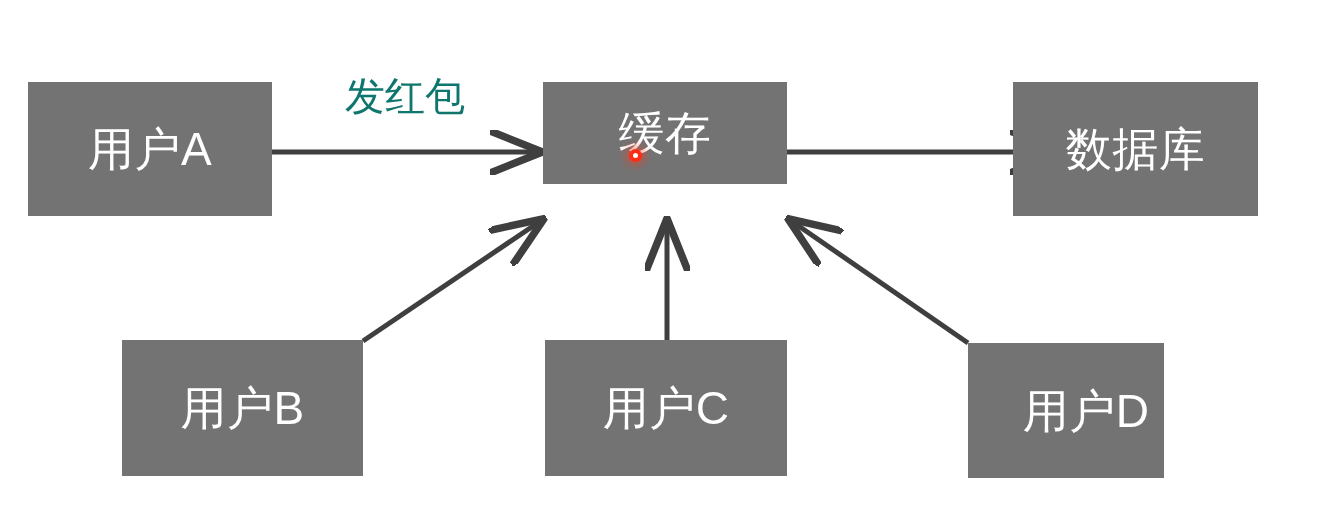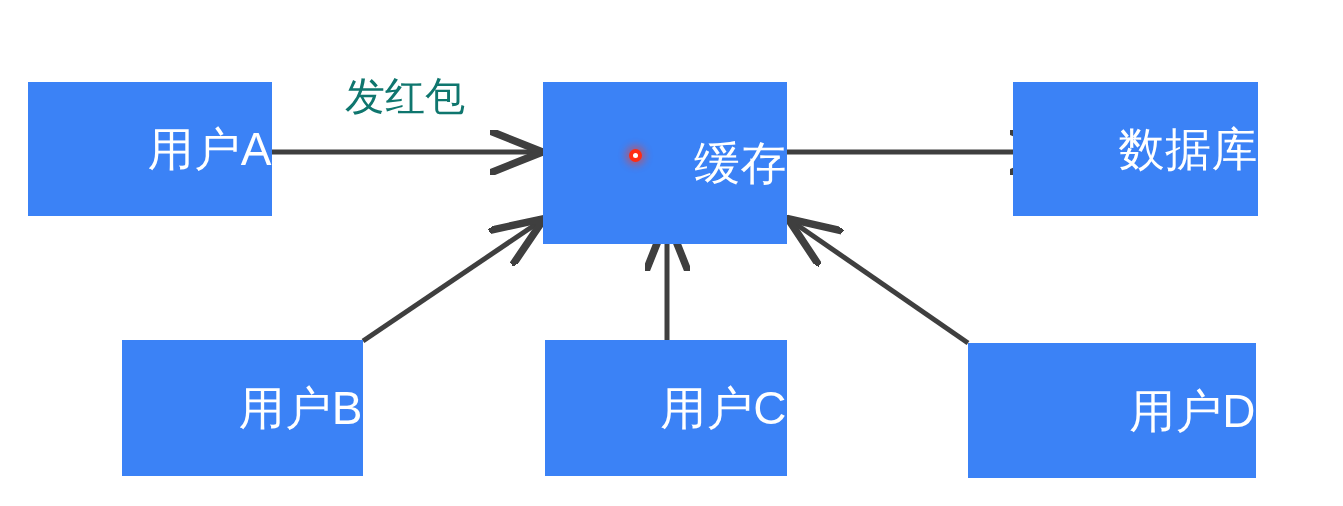--- a/index.html
+++ b/index.html
@@ -20,24 +20,24 @@
   svg.edges {
     position: absolute;
     left: 0;
     top: 0;
     width: 1343px;
     height: 506px;
     pointer-events: none;
   }
   .node {
     position: absolute;
-    background: #3b82f6;
+    background: #737373;
     display: flex;
     align-items: center;
-    justify-content: flex-end;
+    justify-content: center;
     box-sizing: border-box;
   }
   .node-label {
     color: #ffffff;
     font-size: 46px;
     line-height: 1;
     letter-spacing: 0.5px;
     white-space: nowrap;
     font-weight: 400;
   }
@@ -89,37 +89,37 @@
 
     <line x1="667" y1="340" x2="667" y2="221" stroke="#3F3F3F" stroke-width="5" marker-end="url(#arrowhead)"></line>
 
     <line x1="968" y1="343" x2="790" y2="220" stroke="#3F3F3F" stroke-width="5" marker-end="url(#arrowhead)"></line>
   </svg>
 
   <div class="node" style="left:28px; top:82px; width:244px; height:134px;">
     <span class="node-label">用户A</span>
   </div>
 
-  <div class="node" style="left:543px; top:82px; width:244px; height:162px;">
+  <div class="node" style="left:543px; top:82px; width:244px; height:102px;">
     <span class="node-label">缓存</span>
   </div>
 
   <div class="node" style="left:1013px; top:82px; width:245px; height:134px;">
     <span class="node-label">数据库</span>
   </div>
 
   <div class="node" style="left:122px; top:340px; width:241px; height:136px;">
     <span class="node-label">用户B</span>
   </div>
 
   <div class="node" style="left:545px; top:340px; width:242px; height:136px;">
     <span class="node-label">用户C</span>
   </div>
 
-  <div class="node" style="left:968px; top:343px; width:288px; height:135px;padding-left:40px;">
+  <div class="node" style="left:968px; top:343px; width:196px; height:135px;padding-left:40px;">
     <span class="node-label">用户D</span>
   </div>
 
   <div class="edge-label" style="left:275px; top:76px; width:260px;">发红包</div>
 
 
   <div class="cursor-dot" style="left:629px; top:149px;"></div>
 
 </div>
 

